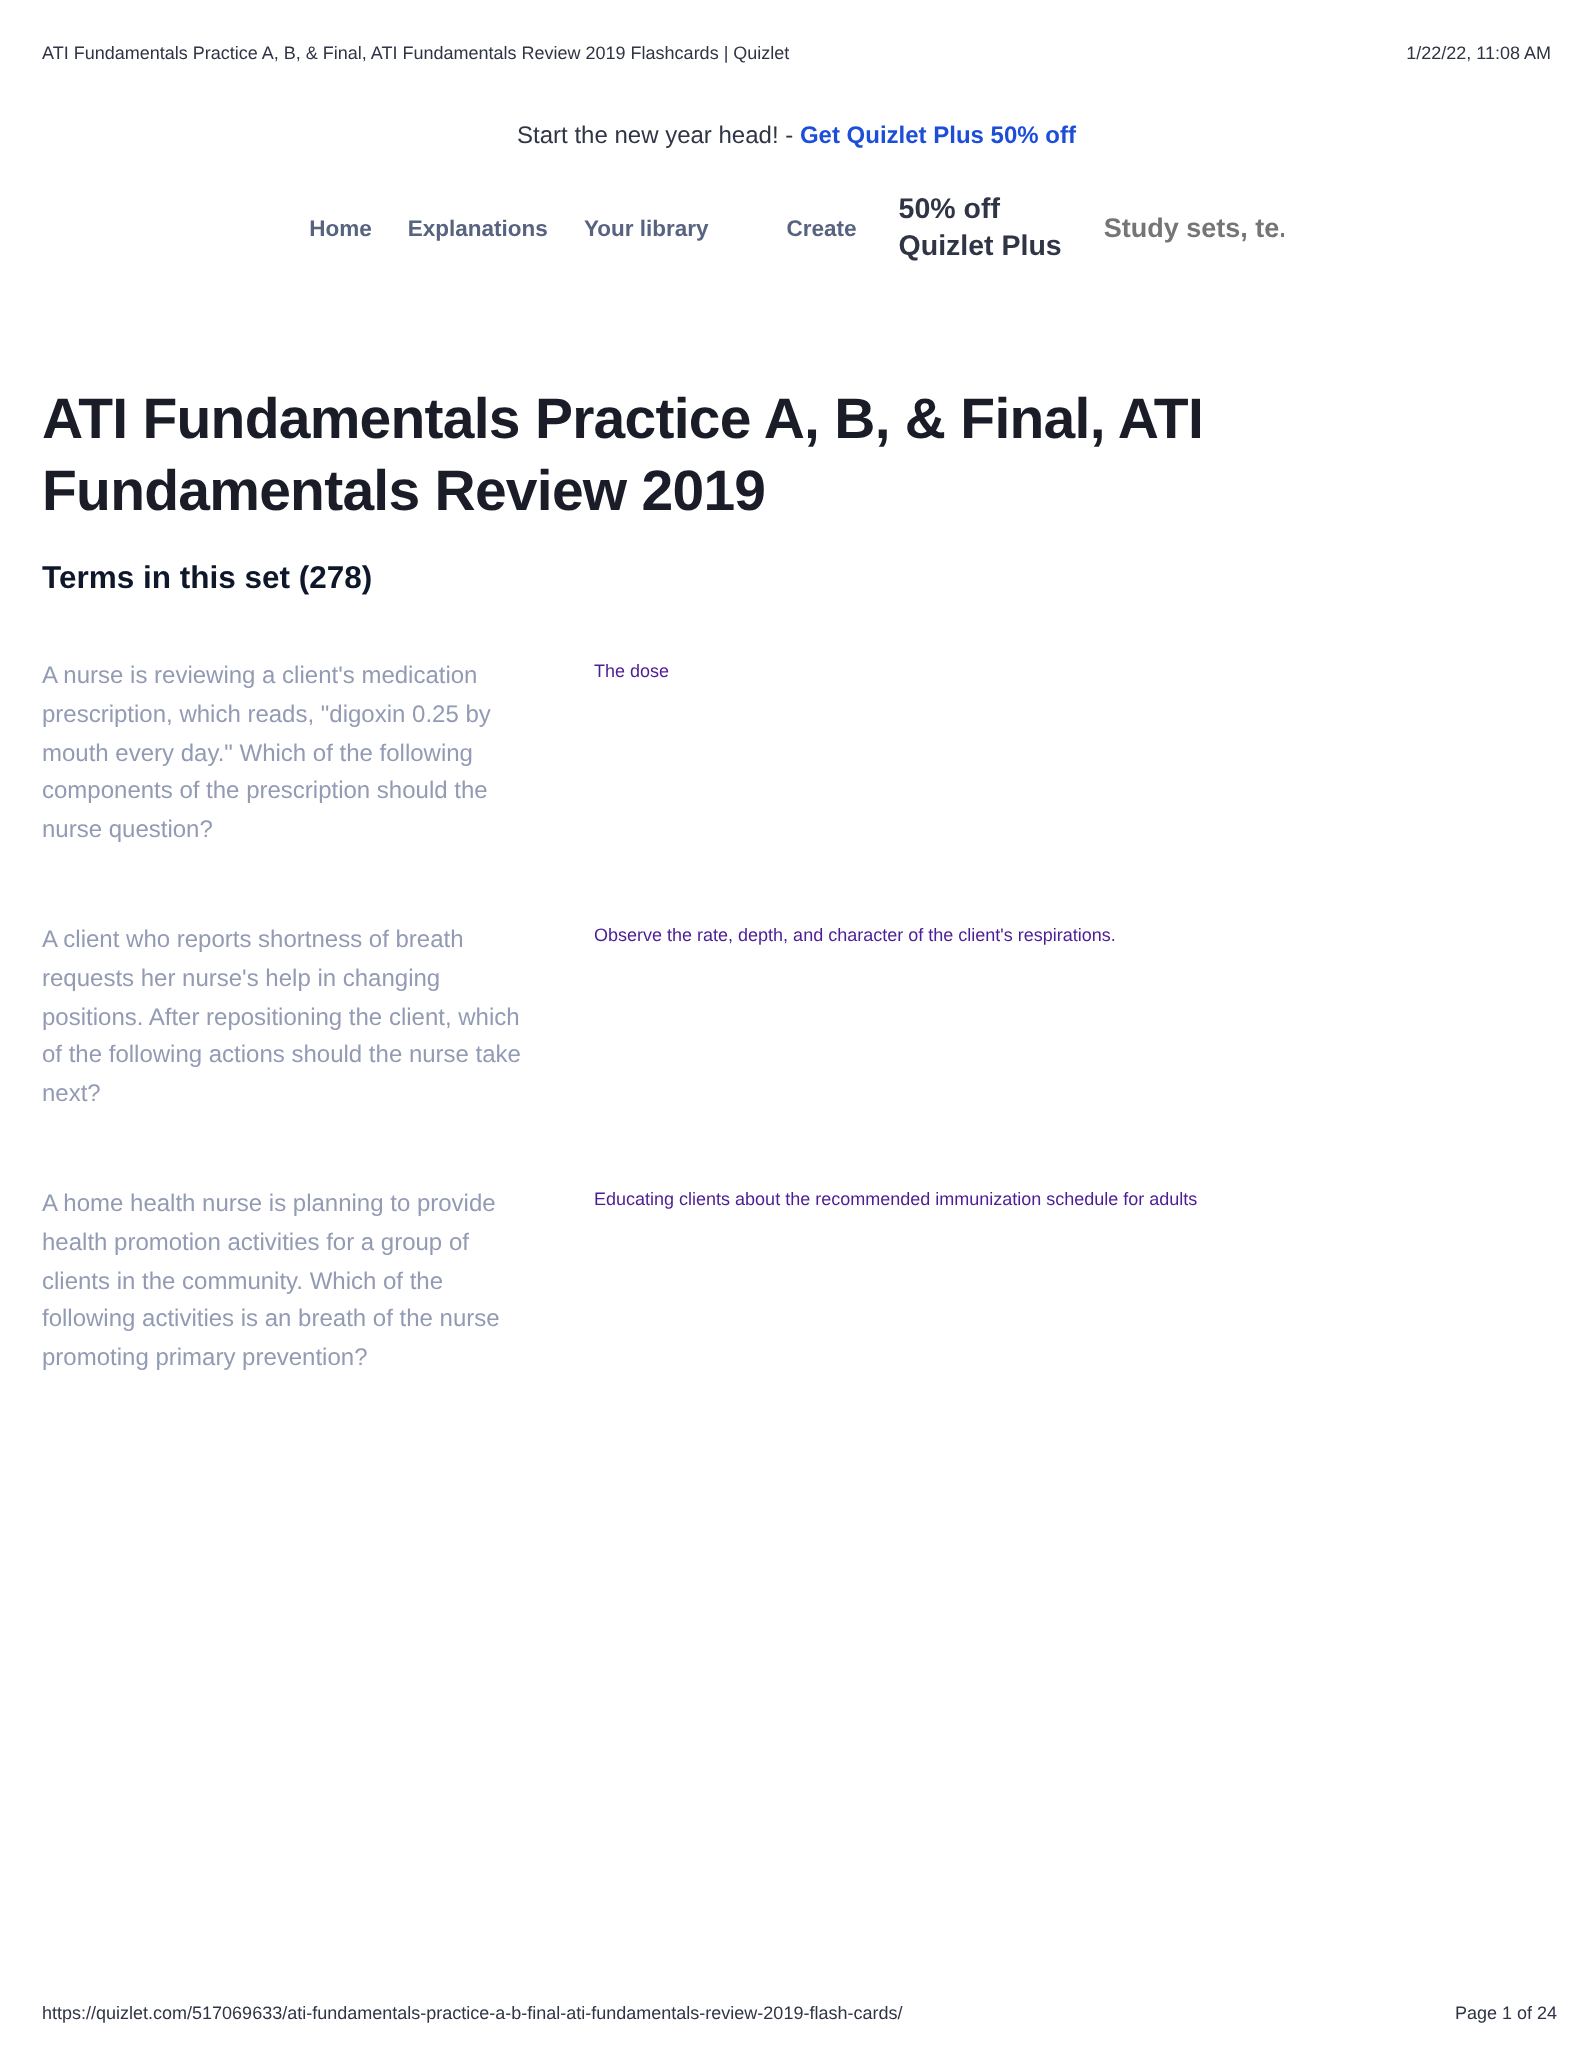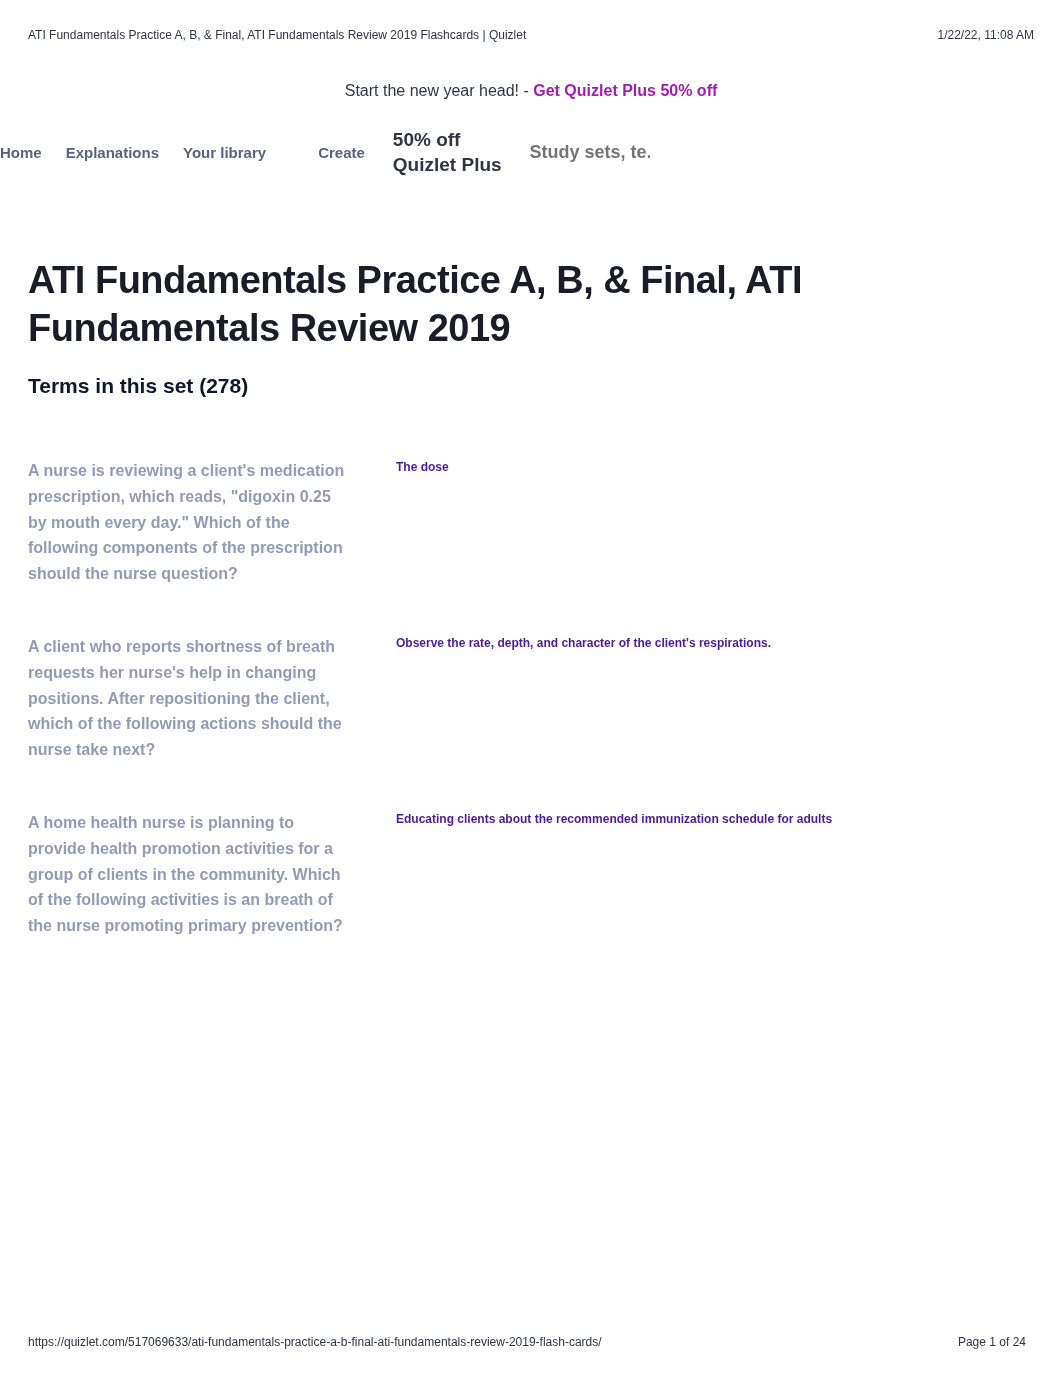--- a/index.html
+++ b/index.html
@@ -18,26 +18,27 @@
     font-size: 12px;
     color: #303545;
   }
   .promo-banner {
     text-align: center;
     margin-top: 40px;
     font-size: 16px;
     color: #303545;
   }
   .promo-banner .link {
-    color: #a21caf;
+    color: #1d4ed8;
     font-weight: 600;
   }
   .nav-row {
     display: flex;
     align-items: center;
+    justify-content: center;
     margin-top: 28px;
     gap: 24px;
     font-size: 15px;
     font-weight: 600;
     color: #586380;
   }
   .nav-row > * { white-space: nowrap; }
   .nav-right {
     display: flex;
     align-items: center;
@@ -70,22 +71,21 @@
     letter-spacing: -0.5px;
     color: #1a1d28;
   }
   .terms-heading {
     font-size: 21px;
     font-weight: 800;
     margin-top: 22px;
     color: #0f172a;
   }
   .cards {
-    margin-top: 60px;
-    font-weight: bold;
+    margin-top: 40px;
   }
   .card {
     display: flex;
     gap: 48px;
     margin-bottom: 48px;
   }
   .card .term {
     flex: 0 0 320px;
     font-size: 16px;
     line-height: 1.6;
@@ -95,21 +95,21 @@
     flex: 1;
     font-size: 12px;
     line-height: 1.6;
     color: #4c1d95;
   }
   .card.extra-gap { margin-top: 96px; }
   .footer-bar {
     position: absolute;
     bottom: 28px;
     left: 28px;
-    right: 36px;
+    right: 24px;
     display: flex;
     justify-content: space-between;
     font-size: 12px;
     color: #303545;
     margin-top: 16px;
   }
 </style>
 </head>
 <body>
 

